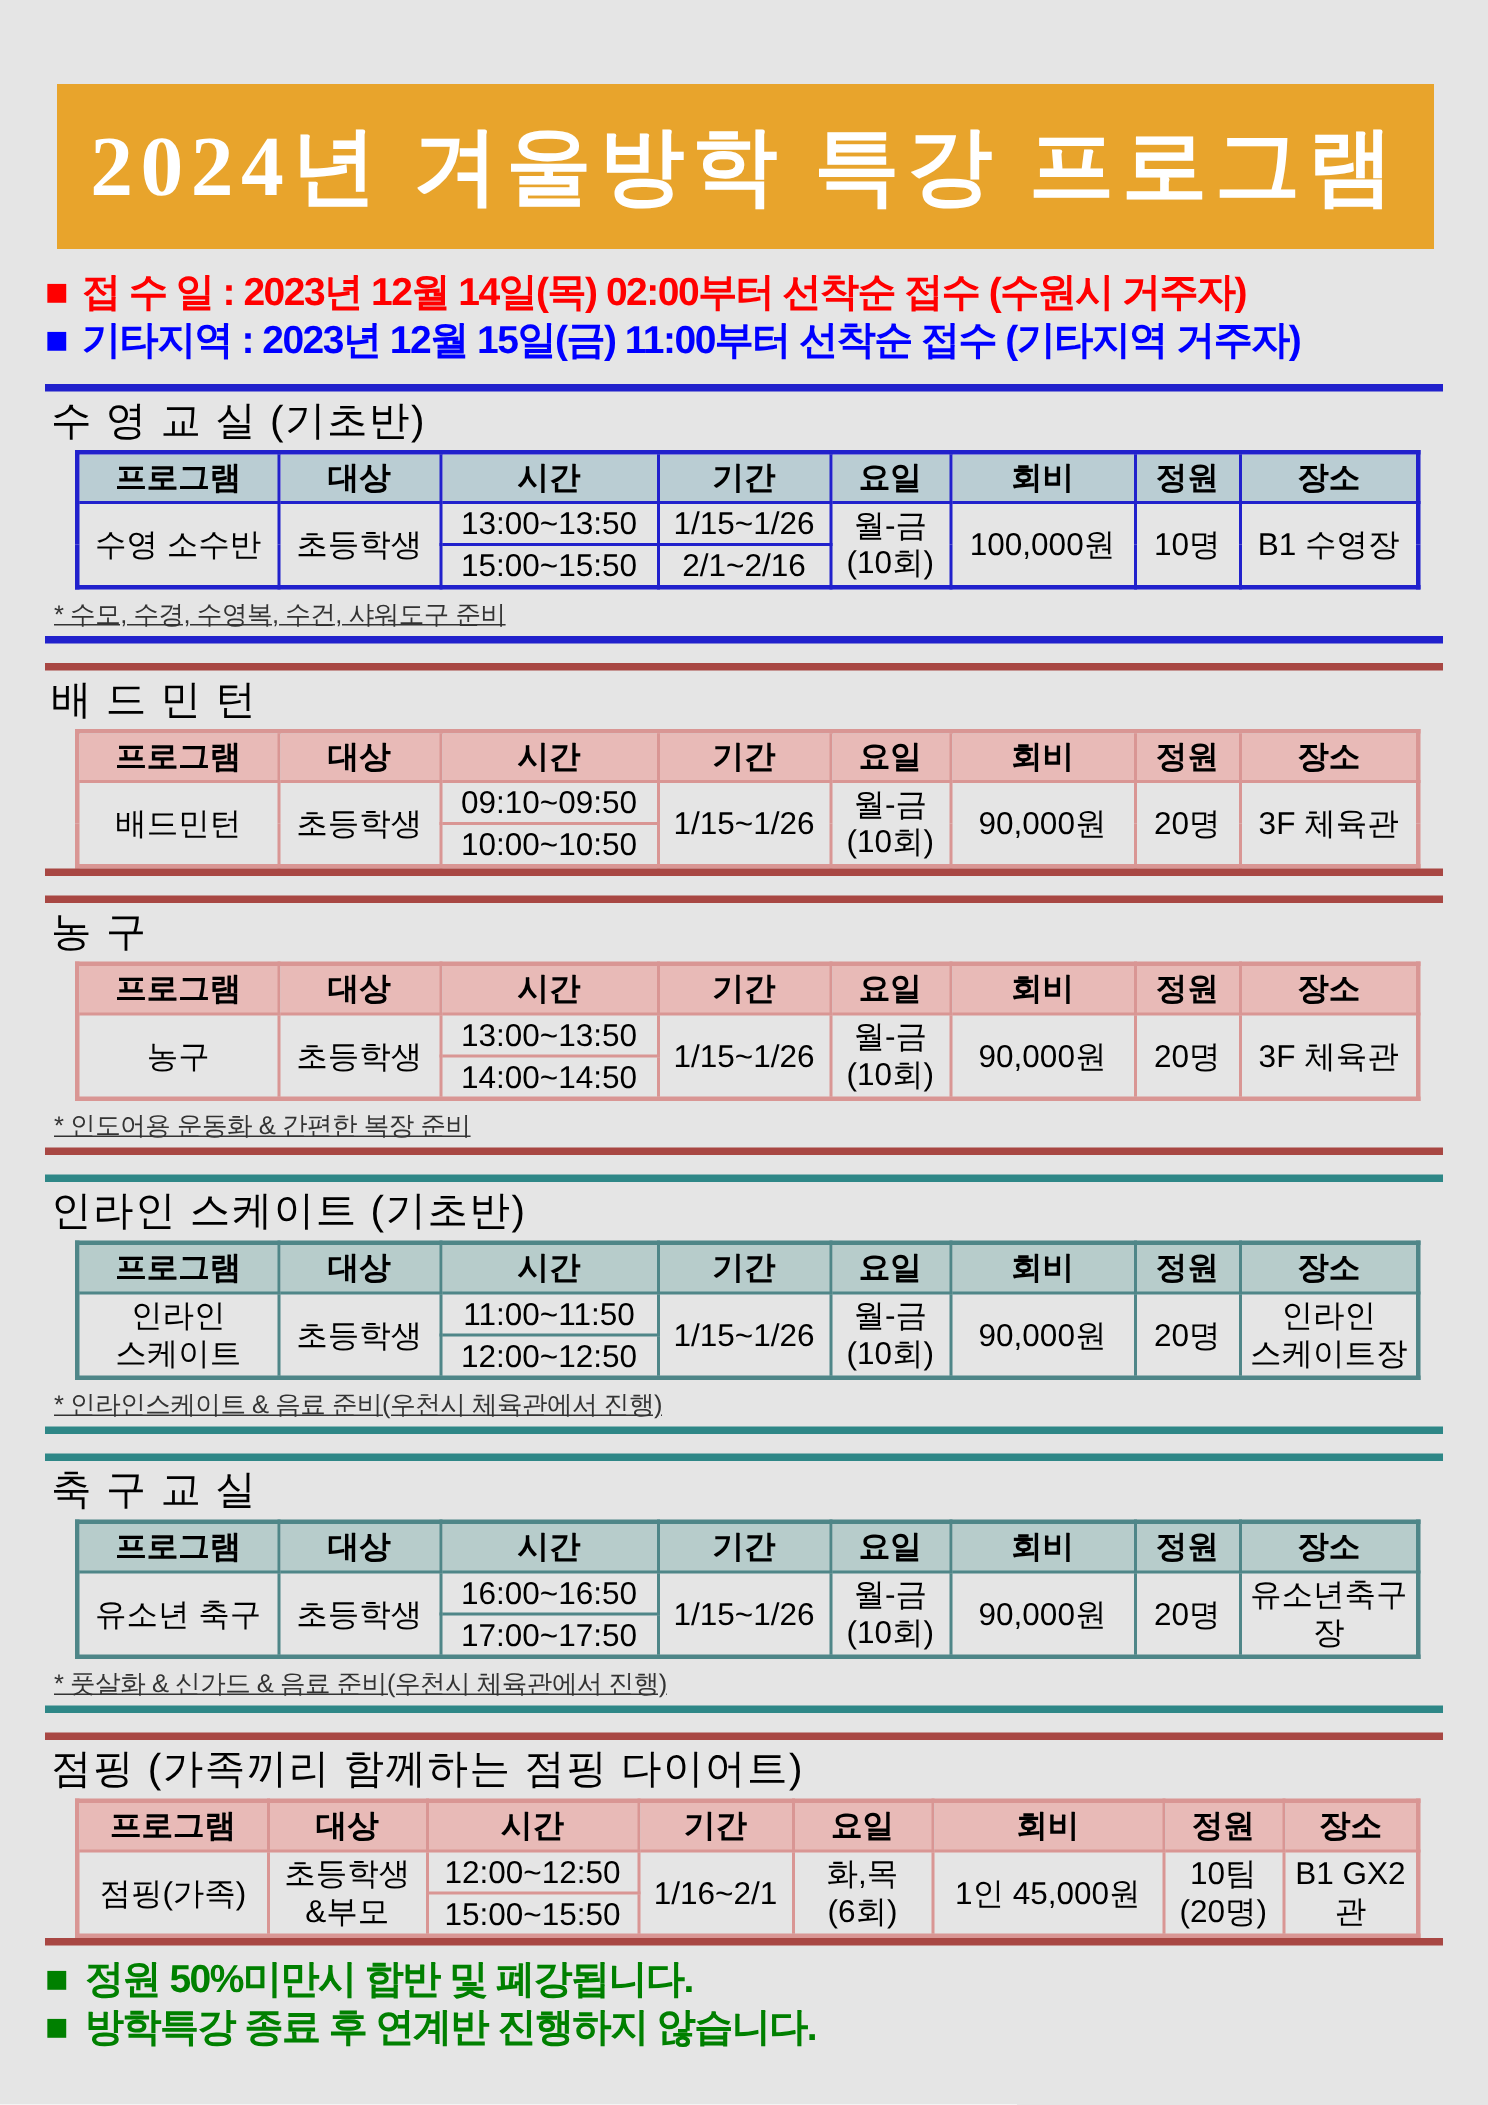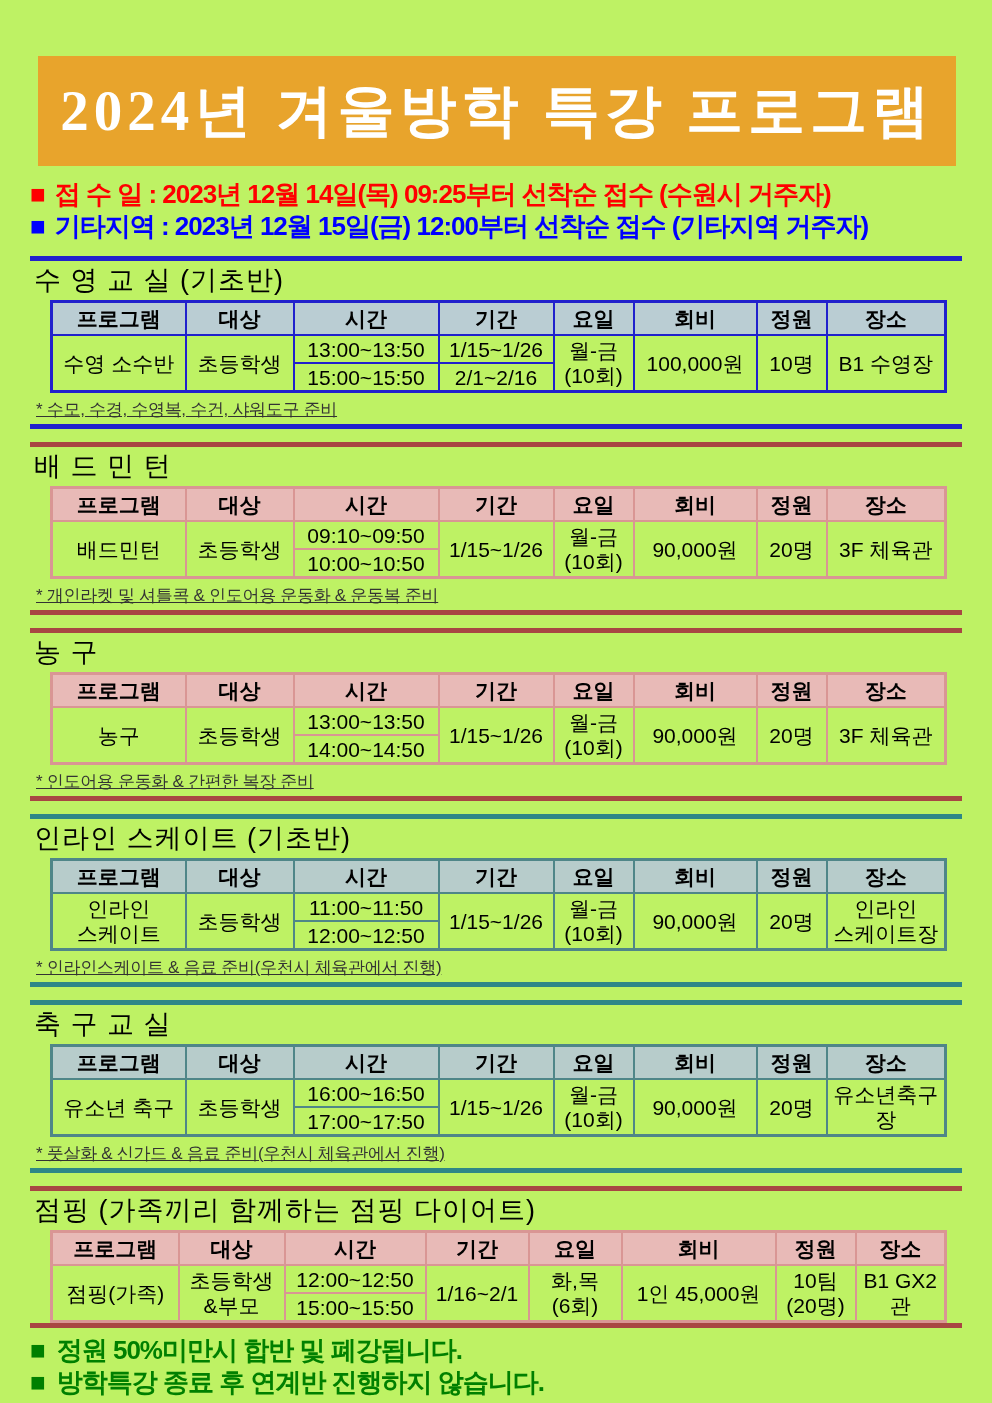--- a/index.html
+++ b/index.html
@@ -1,21 +1,21 @@
 <!DOCTYPE html>
 <html><head>
 <meta charset="utf-8">
 <style>
   html,body{margin:0;padding:0;background:#ffffff;}
   .page{
     position:relative;
     width:992px; height:1403px;
     box-sizing:border-box;
     padding:56px 30px 0 30px;
-    background:#bef264;
+    background:#e5e5e5;
     font-family:"Liberation Sans", sans-serif;
     color:#000;
     overflow:hidden;
   }
   
   .banner{
     margin:0 6px 14px 8px;
     height:110px;
     background:#E8A42C;
     display:flex; align-items:center; justify-content:center;
@@ -104,25 +104,25 @@
 <body>
 
 <div class="page">
 
   <div class="banner">
     <span class="banner-text">2024년 겨울방학 특강 프로그램</span>
   </div>
 
   <div class="notice red">
     <span class="bullet">■</span>
-    <span>접 수 일 : 2023년 12월 14일(목) 09:25부터 선착순 접수 (수원시 거주자)</span>
+    <span>접 수 일 : 2023년 12월 14일(목) 02:00부터 선착순 접수 (수원시 거주자)</span>
   </div>
   <div class="notice blue">
     <span class="bullet">■</span>
-    <span>기타지역 : 2023년 12월 15일(금) 12:00부터 선착순 접수 (기타지역 거주자)</span>
+    <span>기타지역 : 2023년 12월 15일(금) 11:00부터 선착순 접수 (기타지역 거주자)</span>
   </div>
 
   <section class="program theme-blue">
     <div class="rule"></div>
     <h2 class="section-title">수 영 교 실 (기초반)</h2>
     <table class="ptable">
       <colgroup>
           <col class="c-prog">
           <col class="c-target">
           <col class="c-time">
@@ -202,21 +202,20 @@
 (10회)</td>
           <td rowspan="2">90,000원</td>
           <td rowspan="2">20명</td>
           <td rowspan="2">3F 체육관</td>
         </tr>
         <tr>
           <td>10:00~10:50</td>
         </tr>
       </tbody>
     </table>
-    <div class="note">* 개인라켓 및 셔틀콕 &amp; 인도어용 운동화 &amp; 운동복 준비</div>
     <div class="rule"></div>
   </section>
 
   <section class="program theme-pink">
     <div class="rule"></div>
     <h2 class="section-title">농 구</h2>
     <table class="ptable">
       <colgroup>
           <col class="c-prog">
           <col class="c-target">

